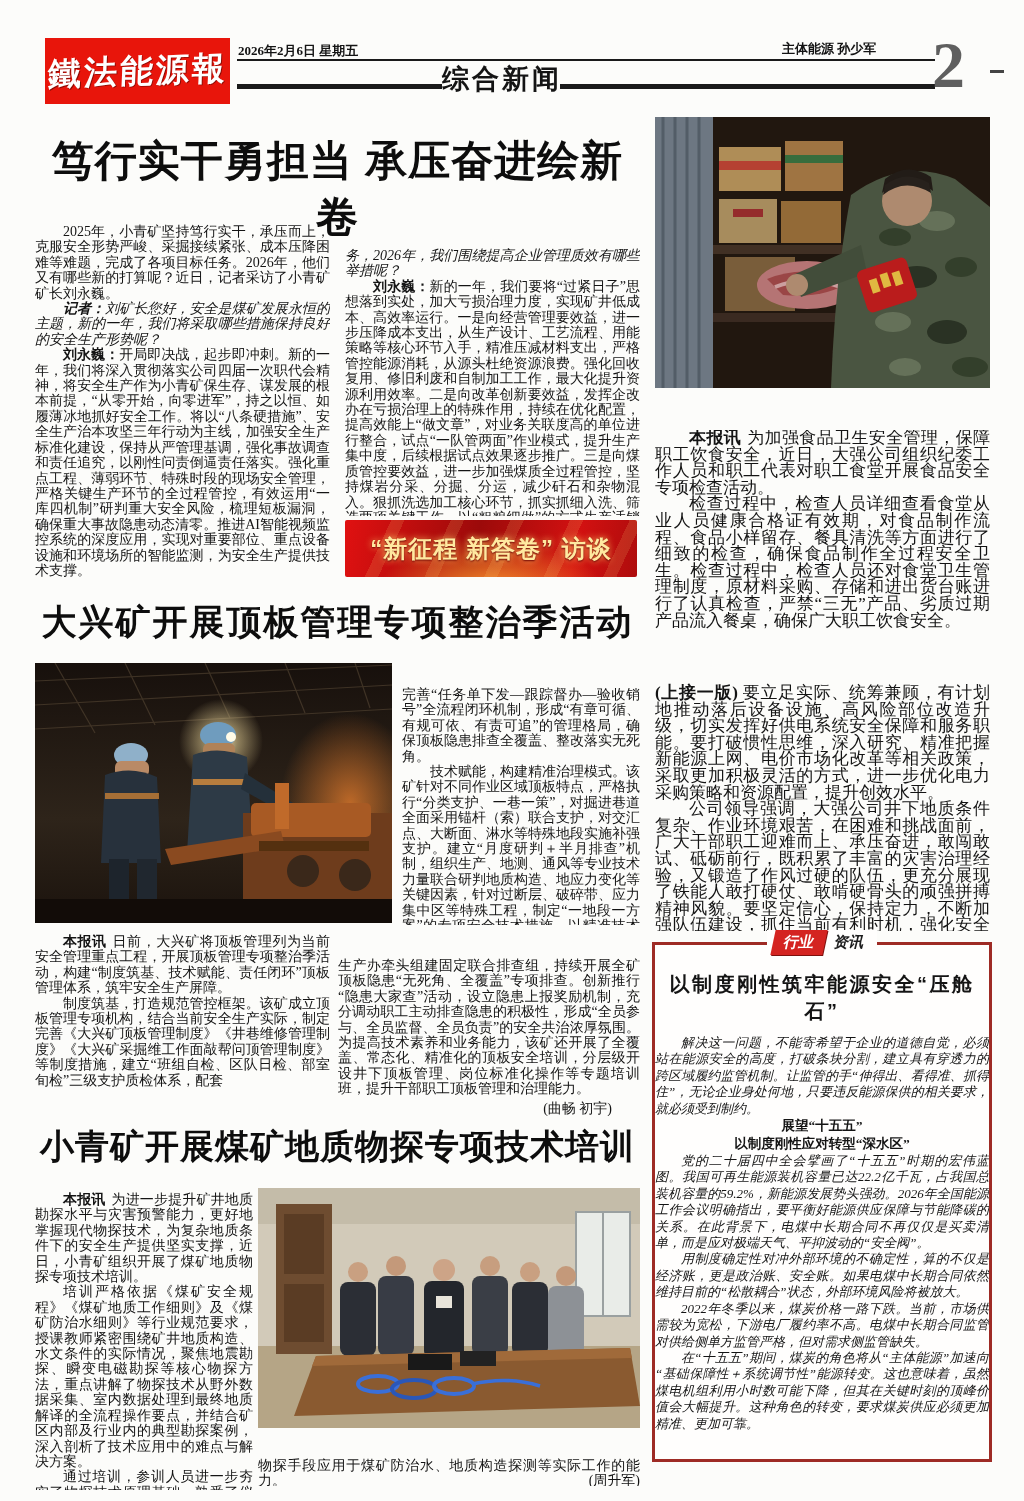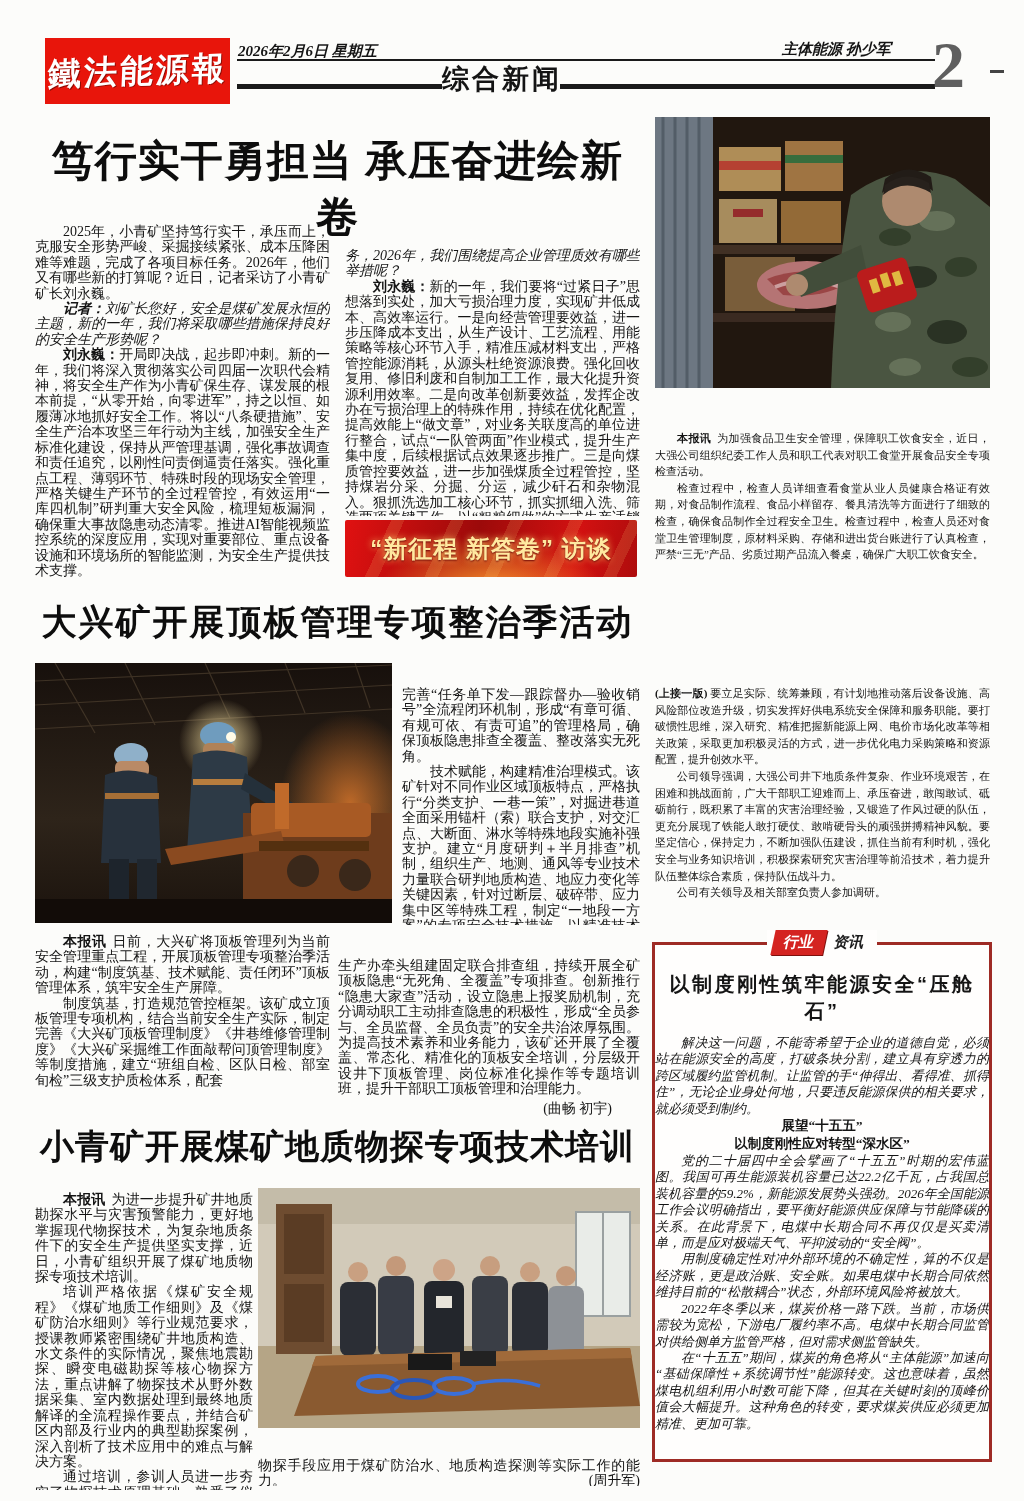--- a/index.html
+++ b/index.html
@@ -3,31 +3,31 @@
 <meta charset="utf-8">
 <style>
   html,body{margin:0;padding:0;background:#e9e9e6;}
   .page{position:relative;width:1024px;height:1501px;background:#fcfcfa;margin:0 auto;
         font-family:"Liberation Serif",serif;color:#141414;overflow:hidden;}
   .abs{position:absolute;}
   .clip{overflow:hidden;}
   p{margin:0;text-indent:2em;}
   p.noind{text-indent:0;margin-top:24px;}
   .body-text{font-size:14px;line-height:15.4px;text-align:justify;}
-  .body-text2{font-size:11px;line-height:16.6px;text-align:justify;}
+  .body-text2{font-size:17px;line-height:16.6px;text-align:justify;}
   .kai{font-style:italic;}
   b.lead{margin-right:6px;}
   .byline{float:right;font-style:normal;}
   .sig{text-align:right;text-indent:0;padding-right:28px;margin-top:4px;}
   .hl{font-family:"Liberation Sans",sans-serif;font-weight:900;text-align:center;color:#0d0d0d;}
   
   .masthead{background:#e8150b;display:flex;align-items:center;justify-content:center;}
   .masthead span{color:#fff;font-size:33px;font-weight:bold;letter-spacing:3px;
                  transform:rotate(-2deg) skewX(-4deg);text-shadow:1px 1px 0 #8d0b05;}
-  .meta{font-size:15px;font-weight:bold;font-style:italic;}
+  .meta{font-size:13px;font-weight:bold;}
   .rule{background:#1a1a1a;}
   .section-title{font-family:"Liberation Sans",sans-serif;font-weight:bold;font-size:27px;
                  letter-spacing:3px;text-align:center;}
   .pagenum{font-size:66px;font-weight:bold;color:#5f5f5f;font-family:"Liberation Serif",serif;line-height:1;}
   
   .banner{display:flex;align-items:center;justify-content:center;border-radius:2px;
     background:
       repeating-linear-gradient(115deg,rgba(255,230,150,0) 0 42px,rgba(255,220,120,.14) 42px 54px),
       radial-gradient(ellipse at 50% 130%, #ff9b2f 0%, rgba(255,155,47,0) 55%),
       linear-gradient(100deg,#e01111,#9c0a0a 45%,#d31111 78%,#ae0c0c);}

